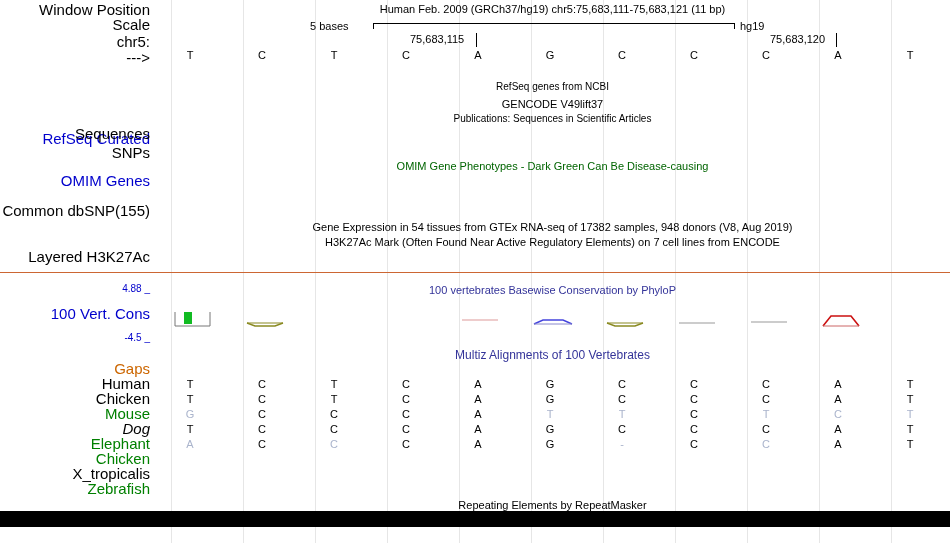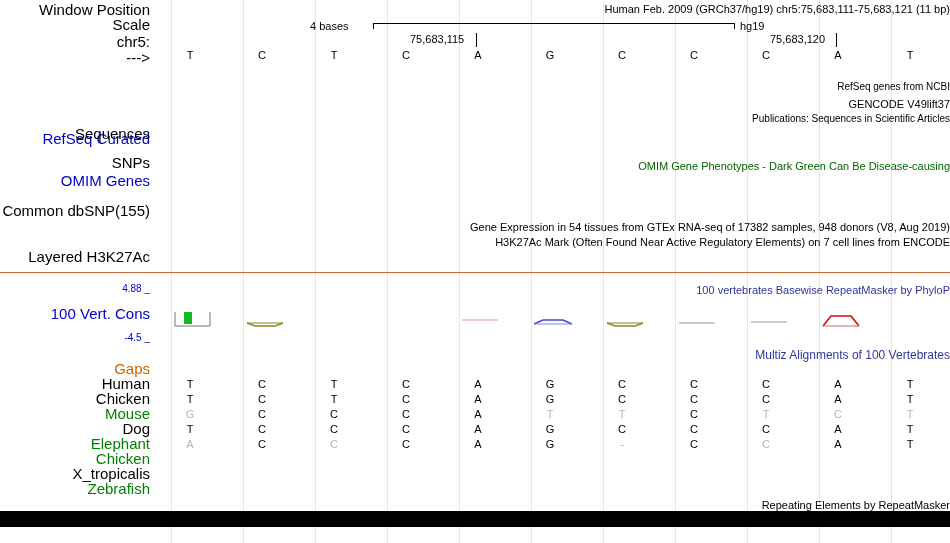--- a/index.html
+++ b/index.html
@@ -57,21 +57,21 @@
   .gridline {
     position: absolute;
     top: 0;
     width: 1px;
     height: 543px;
     background: #e6e6e6;
   }
   .center-text {
     position: absolute;
     width: 795px;
-    text-align: right;
+    text-align: center;
     white-space: nowrap;
     font-size: 11px;
   }
   .base-row {
     position: absolute;
     left: 0;
     width: 795px;
     height: 14px;
     font-size: 11px;
   }
@@ -124,30 +124,30 @@
 
 <div id="browser">
 
   <div class="left-labels">
     <div class="label black" style="top:4px;">Window Position</div>
     <div class="label black" style="top:19px;">Scale</div>
     <div class="label black" style="top:36px;">chr5:</div>
     <div class="label black" style="top:52px;">---&gt;</div>
     <div class="label blue" style="top:97px;margin-top:36px;">RefSeq Curated</div>
     <div class="label black" style="top:128px;">Sequences</div>
-    <div class="label black" style="top:157px;margin-left:32px;">SNPs</div>
+    <div class="label black" style="top:147px;margin-left:32px;">SNPs</div>
     <div class="label blue" style="top:175px;padding-left:20px;">OMIM Genes</div>
     <div class="label black" style="top:205px;">Common dbSNP(155)</div>
     <div class="label black" style="top:251px;">Layered H3K27Ac</div>
     <div class="label blue" style="top:308px;">100 Vert. Cons</div>
     <div class="label orange" style="top:363px;">Gaps</div>
     <div class="label black" style="top:378px;">Human</div>
     <div class="label black" style="top:393px;">Chicken</div>
     <div class="label green" style="top:408px;">Mouse</div>
-    <div class="label black" style="top:423px;">Dog</div>
+    <div class="label black" style="top:423px;font-style:italic;">Dog</div>
     <div class="label green" style="top:438px;">Elephant</div>
     <div class="label green" style="top:453px;">Chicken</div>
     <div class="label black" style="top:468px;">X_tropicalis</div>
     <div class="label green" style="top:483px;">Zebrafish</div>
     <div class="label black" style="top:513px;">RepeatMasker</div>
 
     <div class="axis-label" style="top:283px;">4.88 _</div>
     <div class="axis-label" style="top:332px;">-4.5 _</div>
   </div>
 
@@ -163,21 +163,21 @@
       <div class="gridline" style="left:448px;"></div>
       <div class="gridline" style="left:520px;"></div>
       <div class="gridline" style="left:592px;"></div>
       <div class="gridline" style="left:664px;"></div>
       <div class="gridline" style="left:736px;"></div>
     </div>
 
     <div class="center-text" style="top:3px;">Human Feb. 2009 (GRCh37/hg19)   chr5:75,683,111-75,683,121 (11 bp)</div>
 
     <div style="position:absolute; top:18px; left:0; width:795px; height:14px;">
-      <div style="position:absolute; left:155px; top:2px; font-size:11px;">4 bases</div>
+      <div style="position:absolute; left:155px; top:2px; font-size:11px;">5 bases</div>
       <div class="scale-bar" style="left:218px; top:5px; width:360px;"></div>
       <div style="position:absolute; left:585px; top:2px; font-size:11px;">hg19</div>
     </div>
 
     <div style="position:absolute; top:33px; left:0; width:795px; height:16px;">
       <div style="position:absolute; left:255px; top:0px; font-size:11px;">75,683,115</div>
       <div class="tick" style="left:321px; top:0px; height:14px;"></div>
       <div style="position:absolute; left:615px; top:0px; font-size:11px;">75,683,120</div>
       <div class="tick" style="left:681px; top:0px; height:14px;"></div>
     </div>
@@ -198,21 +198,21 @@
 
     <div class="center-text" style="top:65px; color:#000000; font-size:11px;margin-top:33px;">GENCODE V49lift37</div>
     <div class="center-text" style="top:113px; color:#000000; font-size:10px;">Publications: Sequences in Scientific Articles</div>
     <div class="center-text" style="top:81px; color:#000000; font-size:10px;">RefSeq genes from NCBI</div>
     <div class="center-text" style="top:160px; color:#006400; font-size:11px;">OMIM Gene Phenotypes - Dark Green Can Be Disease-causing</div>
     <div class="center-text" style="top:221px; color:#000000; font-size:11px;">Gene Expression in 54 tissues from GTEx RNA-seq of 17382 samples, 948 donors (V8, Aug 2019)</div>
     <div class="center-text" style="top:236px; color:#000000; font-size:11px;">H3K27Ac Mark (Often Found Near Active Regulatory Elements) on 7 cell lines from ENCODE</div>
 
     <div class="hline" style="left:-155px; top:272px; width:950px; background:#cc6633;"></div>
 
-    <div class="center-text" style="top:284px; color:#333399; font-size:11px;">100 vertebrates Basewise RepeatMasker by PhyloP</div>
+    <div class="center-text" style="top:284px; color:#333399; font-size:11px;">100 vertebrates Basewise Conservation by PhyloP</div>
 
     <div style="position:absolute; left:0; top:296px; width:795px; height:44px;">
       <svg width="795" height="44">
 
         <rect x="29" y="16" width="8" height="12" fill="#11bb22"></rect>
         <line x1="20" y1="30" x2="55" y2="30" stroke="#777777" stroke-width="1"></line>
         <line x1="20" y1="16" x2="20" y2="30" stroke="#777777" stroke-width="1"></line>
         <line x1="55" y1="16" x2="55" y2="30" stroke="#777777" stroke-width="1"></line>
 
         <path d="M92 27 L100 30 L120 30 L128 27" fill="none" stroke="#8a8a22" stroke-width="1.4"></path>

